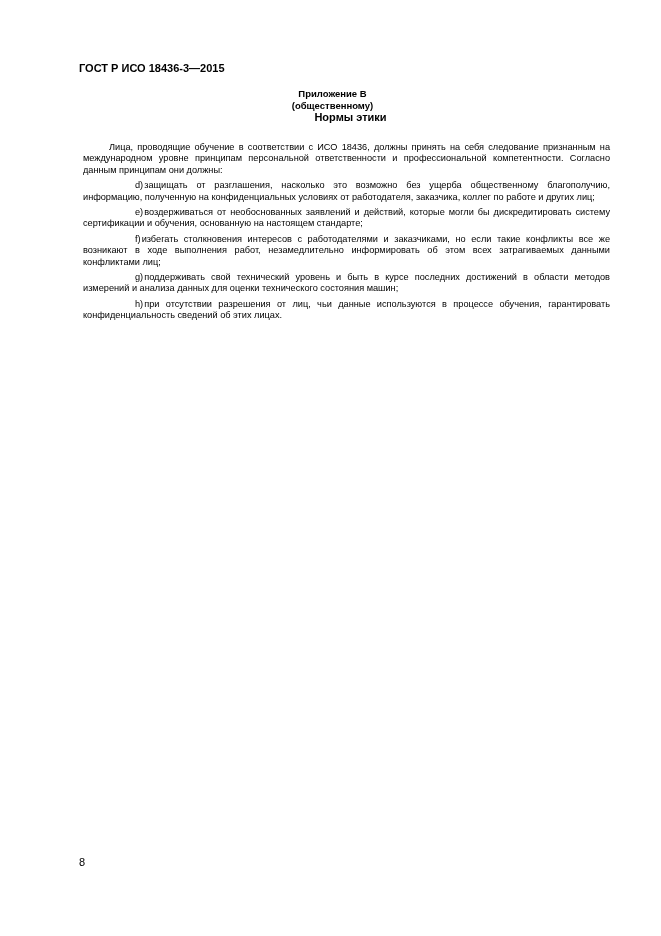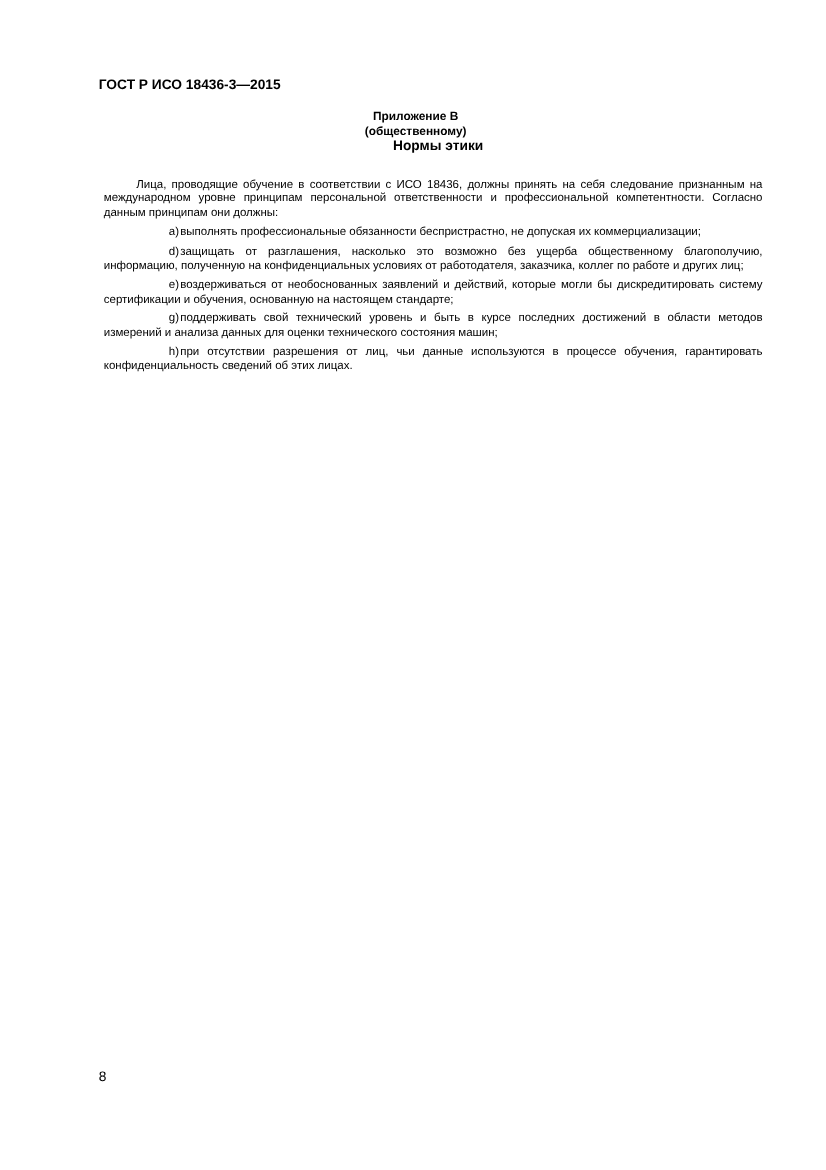--- a/index.html
+++ b/index.html
@@ -20,20 +20,20 @@
 <div class="header">ГОСТ Р ИСО 18436-3—2015</div>
 
 <div class="annex">
   <div>Приложение В</div>
   <div>(общественному)</div>
   <div class="title">Нормы этики</div>
 </div>
 
 <div class="body">
   <p>Лица, проводящие обучение в соответствии с ИСО 18436, должны принять на себя следование признанным на международном уровне принципам персональной ответственности и профессиональной компетентности. Согласно данным принципам они должны:</p>
-  <p><span class="lbl">a)</span><span>выполнять профессиональные обязанности беспристрастно, не допуская их коммерциализации;</span></p>
   <p><span class="lbl">d)</span><span>защищать от разглашения, насколько это возможно без ущерба общественному благополучию, информацию, полученную на конфиденциальных условиях от работодателя, заказчика, коллег по работе и других лиц;</span></p>
   <p><span class="lbl">e)</span><span>воздерживаться от необоснованных заявлений и действий, которые могли бы дискредитировать систему сертификации и обучения, основанную на настоящем стандарте;</span></p>
+  <p><span class="lbl">f)</span><span>избегать столкновения интересов с работодателями и заказчиками, но если такие конфликты все же возникают в ходе выполнения работ, незамедлительно информировать об этом всех затрагиваемых данными конфликтами лиц;</span></p>
   <p><span class="lbl">g)</span><span>поддерживать свой технический уровень и быть в курсе последних достижений в области методов измерений и анализа данных для оценки технического состояния машин;</span></p>
   <p><span class="lbl">h)</span><span>при отсутствии разрешения от лиц, чьи данные используются в процессе обучения, гарантировать конфиденциальность сведений об этих лицах.</span></p>
 </div>
 
 <div class="pagenum">8</div>
 
 </body></html>

